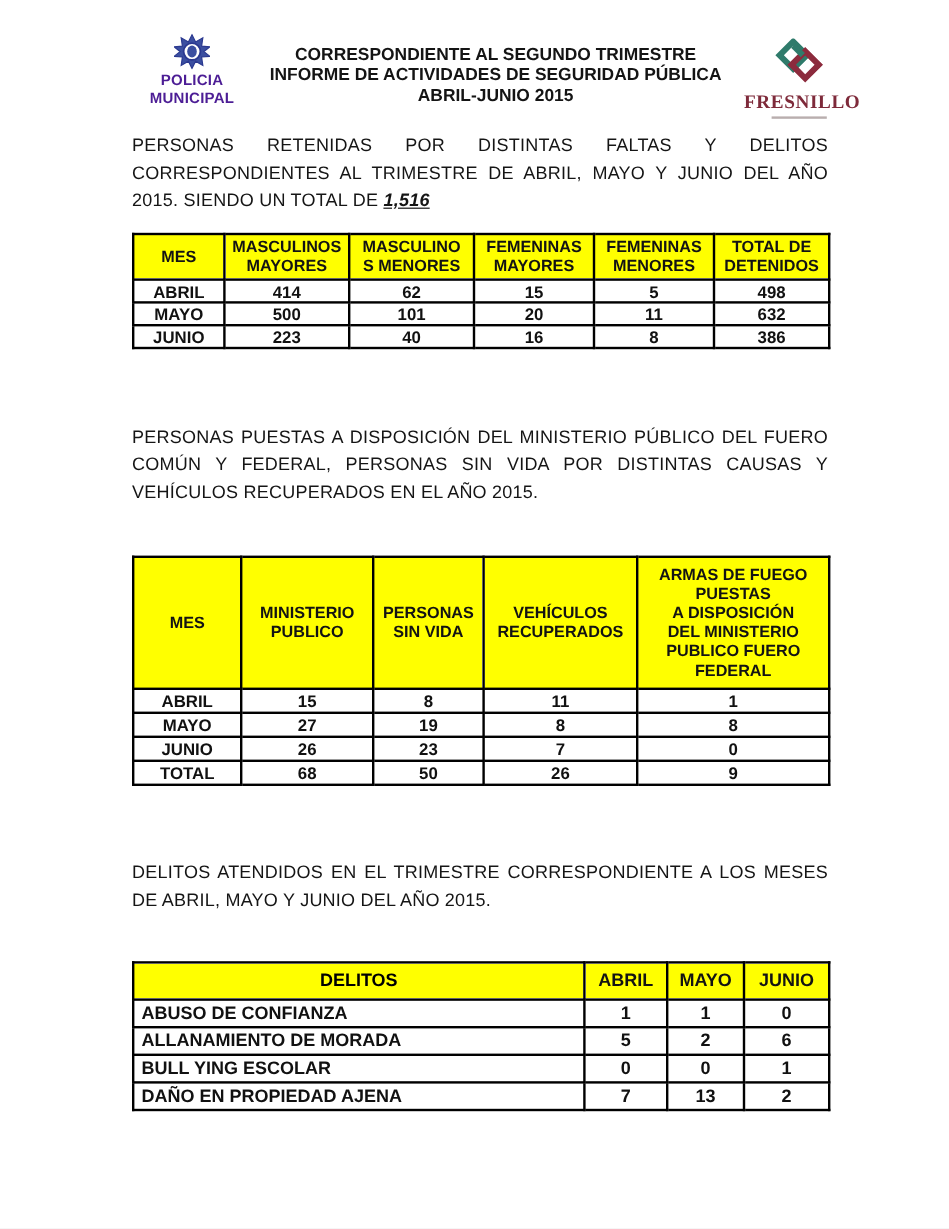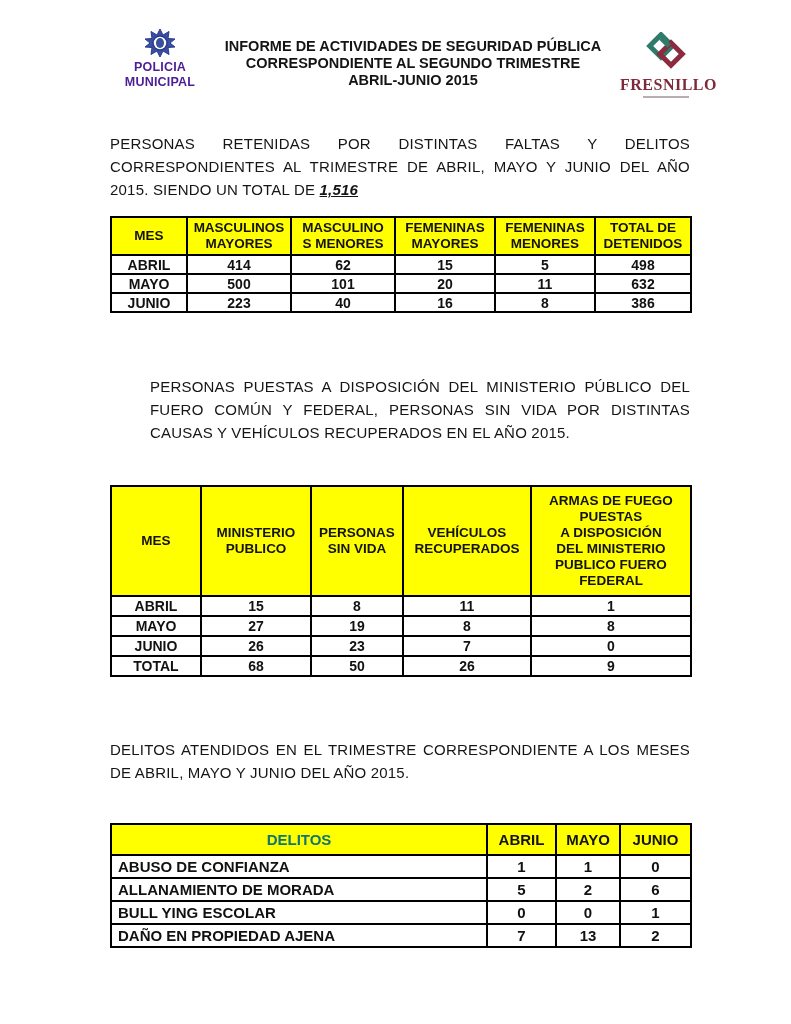--- a/index.html
+++ b/index.html
@@ -25,63 +25,63 @@
   .fresnillo-logo .wordmark{
     font-family:"Liberation Serif","DejaVu Serif",serif;
     font-size:16px;font-weight:700;color:#7e2a3a;letter-spacing:.5px;margin-top:-2px;
   }
   .fresnillo-logo .subline{height:2px;width:46px;background:#b9aeae;margin:2px auto 0 auto;}
   
   .para{
     font-size:15px;line-height:23px;letter-spacing:.2px;
     text-align:justify;text-align-last:left;color:#151515;
   }
-  .p1{margin-top:24px;}
-  .p2{margin-top:62px;margin-left:40px;}
+  .p1{margin-top:2px;}
+  .p2{margin-top:62px;}
   .p3{margin-top:61px;}
   .total-num{font-weight:700;font-style:italic;text-decoration:underline;}
   
   table{border-collapse:collapse;table-layout:fixed;width:580px;}
   th,td{border:2px solid #000;overflow:hidden;}
   th{
     background:#ffff00;font-weight:700;font-size:13.5px;line-height:16px;
     text-align:center;vertical-align:middle;white-space:pre-line;padding:2px 1px;
     color:#131313;
   }
   td{font-size:14px;font-weight:700;text-align:center;vertical-align:middle;padding:0 2px;color:#111;}
   .tbl1{margin-top:15px;}
   .tbl1 td{height:17px;}
   .tbl2{margin-top:41px;}
   .tbl2 th{height:104px;}
   .tbl2 td{height:18px;}
   .tbl3{margin-top:39px;}
   .tbl3 th{height:25px;font-size:15px;}
   .tbl3 td{height:21px;font-size:15px;}
   .tbl3 td:first-child{text-align:left;padding-left:6px;}
-  .red-text{color:#0f766e;}
+  .red-text{color:#000000;}
 </style>
 </head>
 <body>
 
 <div class="page">
 
   <div class="doc-header">
     <div class="police-logo">
       <svg class="badge" width="30" height="30" viewBox="0 0 30 30">
         <polygon points="15,1 18,7 24,3.5 23,10.5 30,11 25,15 30,19 23,19.5 24,26.5 18,23 15,29 12,23 6,26.5 7,19.5 0,19 5,15 0,11 7,10.5 6,3.5 12,7" fill="#3b4fa0" stroke="#2b3990" stroke-width="1"></polygon>
         <circle cx="15" cy="15" r="7" fill="#ffffff" stroke="#2b3990" stroke-width="1.5"></circle>
         <ellipse cx="15" cy="15" rx="4" ry="5" fill="#3b4fa0"></ellipse>
       </svg>
       <div class="pl-line">POLICIA</div>
       <div class="pl-line">MUNICIPAL</div>
     </div>
 
     <div class="doc-title">
+      <div class="t-line">CORRESPONDIENTE AL SEGUNDO TRIMESTRE</div>
       <div class="t-line">INFORME DE ACTIVIDADES DE SEGURIDAD PÚBLICA</div>
-      <div class="t-line">CORRESPONDIENTE AL SEGUNDO TRIMESTRE</div>
       <div class="t-line">ABRIL-JUNIO 2015</div>
     </div>
 
     <div class="fresnillo-logo">
       <svg width="46" height="42" viewBox="0 0 46 42">
         <g fill="none" stroke-width="5">
           <rect x="10" y="6" width="16" height="16" transform="rotate(45 18 14)" stroke="#2f7b6b"></rect>
           <rect x="20" y="14" width="16" height="16" transform="rotate(45 28 22)" stroke="#8c2b3d"></rect>
           <path d="M18 6 L26 14" stroke="#2f7b6b" stroke-width="5"></path>
         </g>

